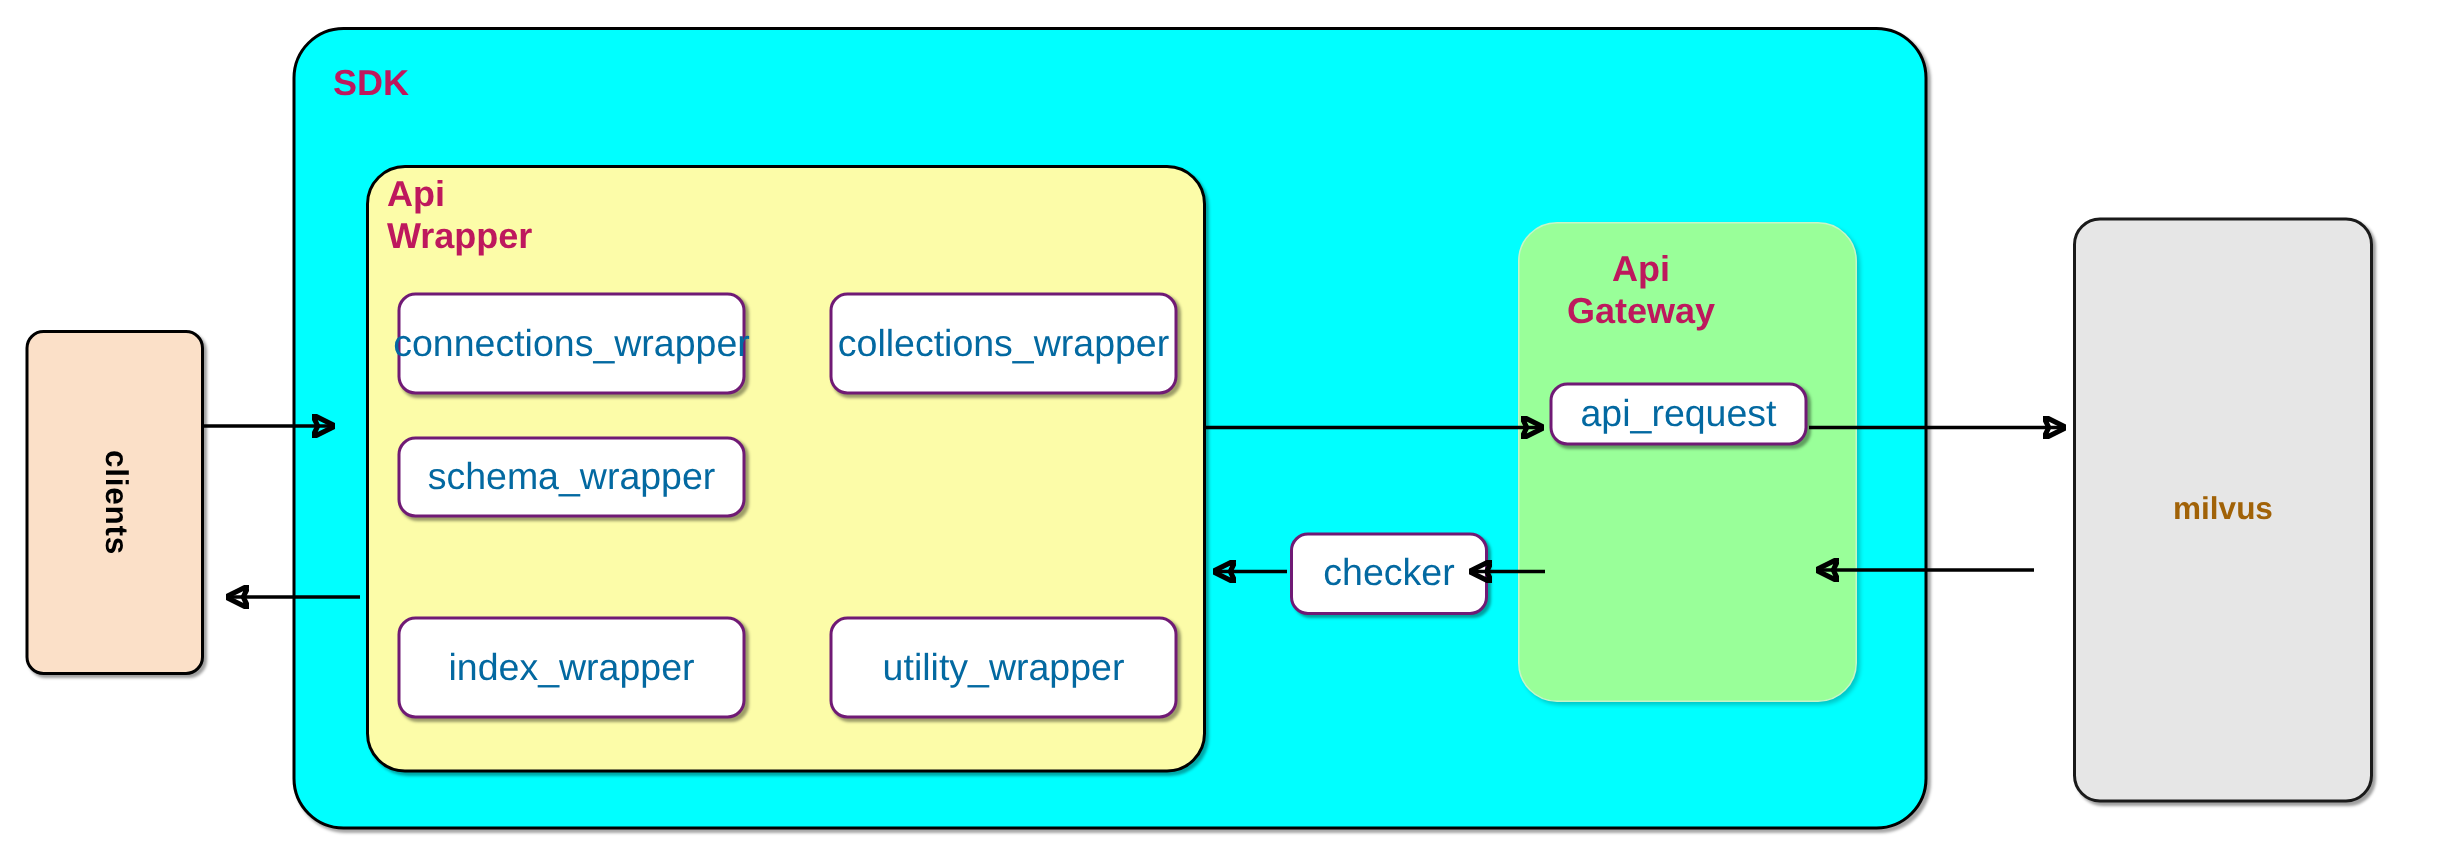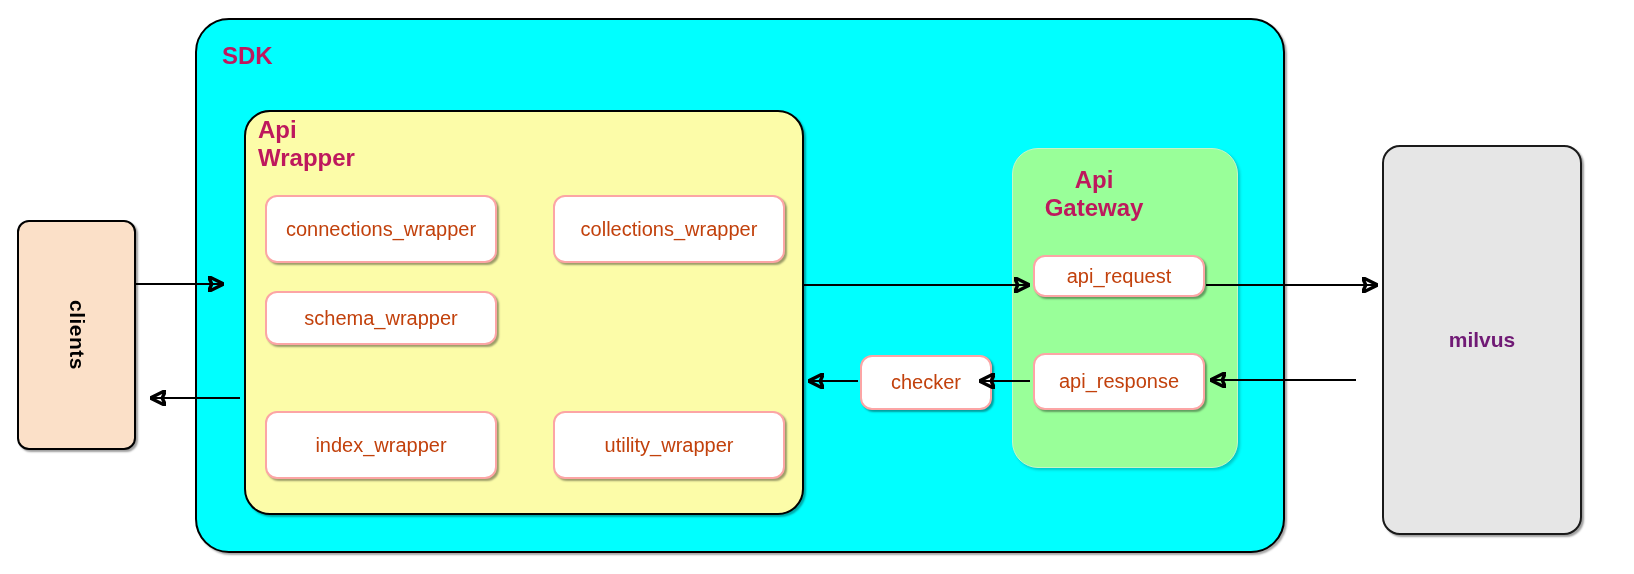--- a/index.html
+++ b/index.html
@@ -86,24 +86,24 @@
   .gateway-label {
     left: 1024px;
     top: 166px;
     width: 140px;
     text-align: center;
   }
 
   
   .leaf {
     background: #ffffff;
-    border: 2px solid #fca5a5;
+    border: 2px solid #701a75;
     border-radius: 12px;
-    font-size: 20px;
-    color: #c2410c;
+    font-size: 25px;
+    color: #0369a1;
     box-shadow: 2px 2px 2px rgba(0,0,0,0.38);
   }
 
   .w-c1 { left: 265px; width: 232px; }
   .w-c2 { left: 553px; width: 232px; }
   .w-r1 { top: 195px; height: 68px; }
   .w-r2 { top: 291px; height: 54px; }
   .w-r3 { top: 388px; height: 68px; margin-top: 23px; }
 
   .api-request  { left: 1033px; top: 255px; width: 172px; height: 42px; }
@@ -134,21 +134,21 @@
   .milvus-box {
     left: 1382px;
     top: 145px;
     width: 200px;
     height: 390px;
     background: #e6e6e6;
     border: 2px solid #1a1a1a;
     border-radius: 18px;
     font-weight: bold;
     font-size: 21px;
-    color: #701a75;
+    color: #a16207;
     box-shadow: 2px 2px 2px rgba(0,0,0,0.38);
   }
 
   
   .edge { position: absolute; overflow: visible; }
   .edge line, .edge path { stroke: #000000; stroke-width: 2.2; fill: none; }
 </style>
 </head>
 <body>
 
@@ -184,23 +184,20 @@
   <div class="node leaf checker-box">
     <span>checker</span>
   </div>
 
   <div class="node gateway-box"></div>
   <div class="container-label gateway-label">Api
 Gateway</div>
 
   <div class="node leaf api-request">
     <span>api_request</span>
-  </div>
-  <div class="node leaf api-response">
-    <span>api_response</span>
   </div>
 
   <div class="node milvus-box">
     <span>milvus</span>
   </div>
 
   <svg class="edge" style="left:0; top:0; width:1634px; height:574px;">
     <defs>
       <marker id="arrR" viewBox="0 0 10 10" refX="9" refY="5" markerWidth="7" markerHeight="7" orient="auto-start-reverse">
         <path d="M 0 0 L 10 5 L 0 10 L 2.4 5 z" fill="#000"></path>

